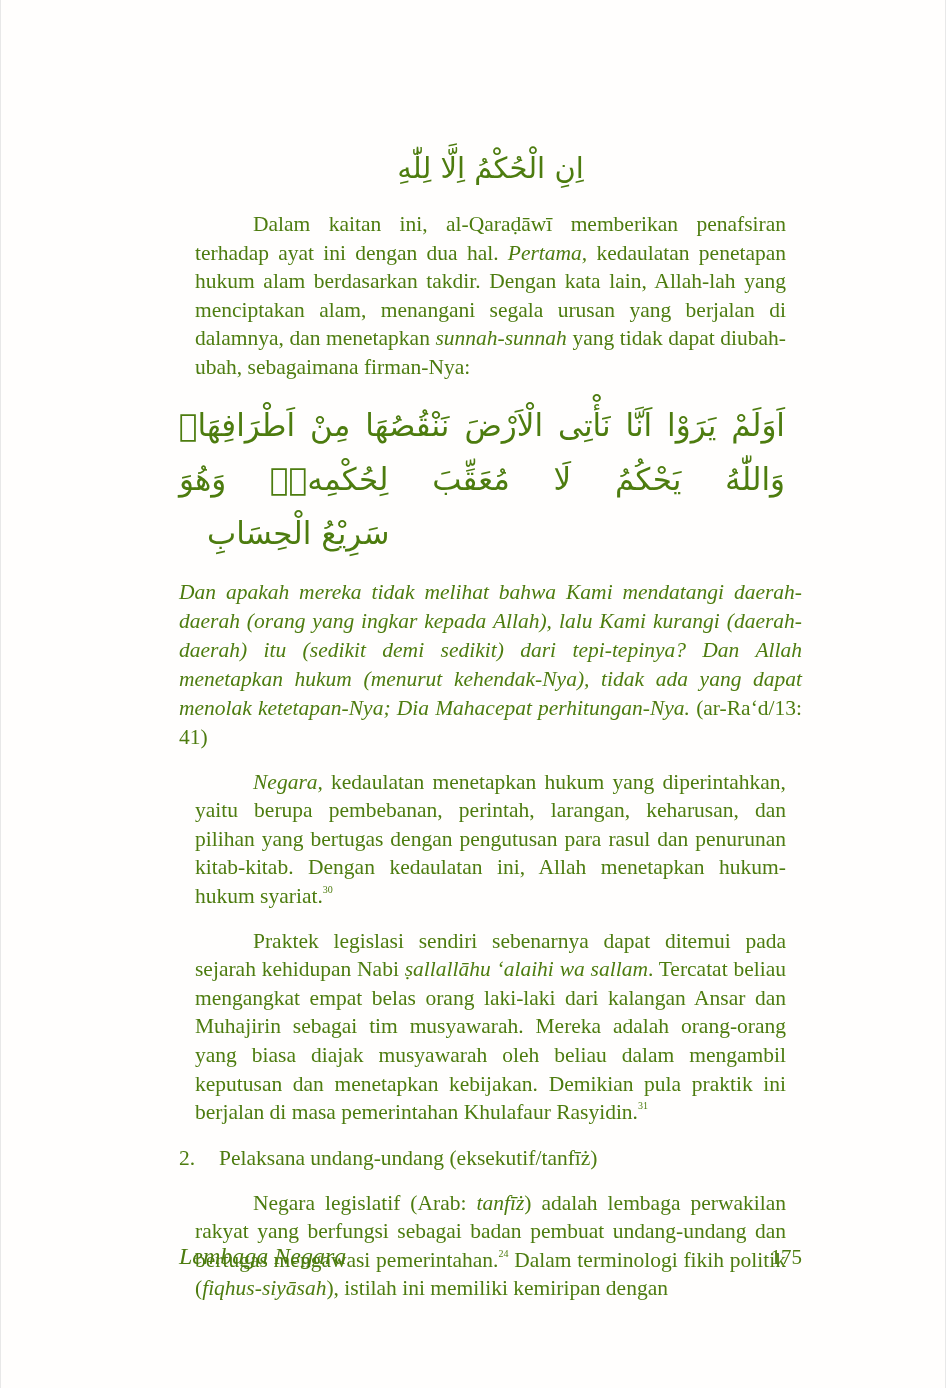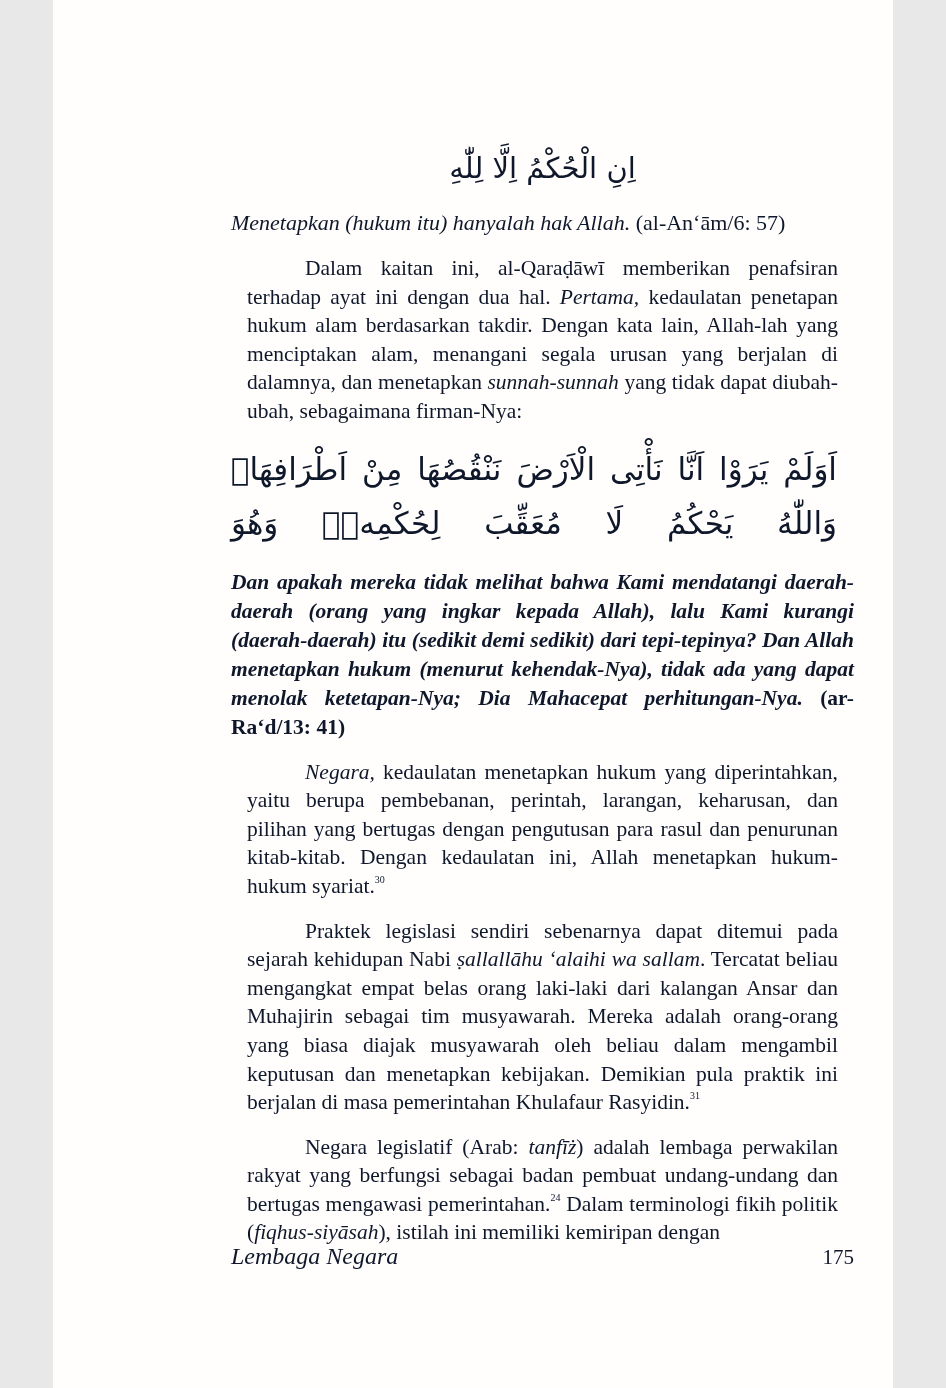--- a/index.html
+++ b/index.html
@@ -1,22 +1,22 @@
 <!DOCTYPE html>
 <html><head>
 <meta charset="utf-8">
 <style>
   html,body{margin:0;padding:0;background:#e8e8e8;}
   .page{
     position:relative;
-    width:840px;height:1388px;
+    width:944px;height:1388px;
     margin:0 auto;
     background:#fffefd;
     font-family:"Liberation Serif", serif;
-    color:#0f172a;
+    color:#4d7c0f;
     overflow:hidden;
   }
   .content{
     position:absolute;
     left:178px;top:142px;
     width:623px;
   }
   .block{margin:16px;}
   .arabic-header{
     font-family:"DejaVu Sans","Liberation Serif",sans-serif;
@@ -44,21 +44,20 @@
   }
   .av-line2{
     text-align:left;
     padding-left:28px;
   }
   .quote{
     font-size:21.5px;line-height:29px;
     text-align:justify;
     font-style:normal;
     margin:10px 0 4px 0;
-    font-weight:bold;
   }
   .heading{
     font-size:21.5px;line-height:29px;
     margin:17px 0 0 0;
   }
   .heading .num{
     display:inline-block;width:40px;
   }
   .it{font-style:italic;}
   sup{
@@ -84,27 +83,28 @@
     font-size:21px;
     text-align:center;
   }
 </style>
 </head>
 <body>
 
 <div class="page">
   <div class="content">
       <div class="block arabic-header" dir="rtl"><span>اِنِ الْحُكْمُ اِلَّا لِلّٰهِ</span></div>
-      <div class="block caption"><span class="it">Menetapkan (hukum itu) hanyalah hak Allah.</span><span> (al-An‘ām/6: 57)</span></div>
       <div class="block para"><span>Dalam kaitan ini, al-Qaraḍāwī memberikan penafsiran terhadap ayat ini dengan dua hal. </span><span class="it">Pertama,</span><span> kedaulatan penetapan hukum alam berdasarkan takdir. Dengan kata lain, Allah-lah yang menciptakan alam, menangani segala urusan yang berjalan di dalamnya, dan menetapkan </span><span class="it">sunnah-sunnah</span><span> yang tidak dapat diubah-ubah, sebagaimana firman-Nya:</span></div>
       <div class="block arabic-verse" dir="rtl">
         <div class="av-line av-line1">اَوَلَمْ يَرَوْا اَنَّا نَأْتِى الْاَرْضَ نَنْقُصُهَا مِنْ اَطْرَافِهَاۗ وَاللّٰهُ يَحْكُمُ لَا مُعَقِّبَ لِحُكْمِهٖۗ وَهُوَ</div>
+        <div class="av-line av-line2">سَرِيْعُ الْحِسَابِ</div>
       </div>
       <div class="block quote"><span class="it">Dan apakah mereka tidak melihat bahwa Kami mendatangi daerah-daerah (orang yang ingkar kepada Allah), lalu Kami kurangi (daerah-daerah) itu (sedikit demi sedikit) dari tepi-tepinya? Dan Allah menetapkan hukum (menurut kehendak-Nya), tidak ada yang dapat menolak ketetapan-Nya; Dia Mahacepat perhitungan-Nya.</span><span> (ar-Ra‘d/13: 41)</span></div>
       <div class="block para"><span class="it">Negara,</span><span> kedaulatan menetapkan hukum yang diperintahkan, yaitu berupa pembebanan, perintah, larangan, keharusan, dan pilihan yang bertugas dengan pengutusan para rasul dan penurunan kitab-kitab. Dengan kedaulatan ini, Allah menetapkan hukum-hukum syariat.</span><sup>30</sup></div>
       <div class="block para"><span>Praktek legislasi sendiri sebenarnya dapat ditemui pada sejarah kehidupan Nabi </span><span class="it">ṣallallāhu ‘alaihi wa sallam</span><span>. Tercatat beliau mengangkat empat belas orang laki-laki dari kalangan Ansar dan Muhajirin sebagai tim musyawarah. Mereka adalah orang-orang yang biasa diajak musyawarah oleh beliau dalam mengambil keputusan dan menetapkan kebijakan. Demikian pula praktik ini berjalan di masa pemerintahan Khulafaur Rasyidin.</span><sup>31</sup></div>
+      <div class="block heading"><span class="num">2.</span><span>Pelaksana undang-undang (eksekutif/tanfīż)</span></div>
       <div class="block para"><span>Negara legislatif (Arab: </span><span class="it">tanfīż</span><span>) adalah lembaga perwakilan rakyat yang berfungsi sebagai badan pembuat undang-undang dan bertugas mengawasi pemerintahan.</span><sup>24</sup><span> Dalam terminologi fikih politik (</span><span class="it">fiqhus-siyāsah</span><span>), istilah ini memiliki kemiripan dengan</span></div>
     </div>
   <div class="footer">
     <span class="footer-title">Lembaga Negara</span>
     <span class="page-number">175</span>
   </div>
 </div>
 
 </body></html>

